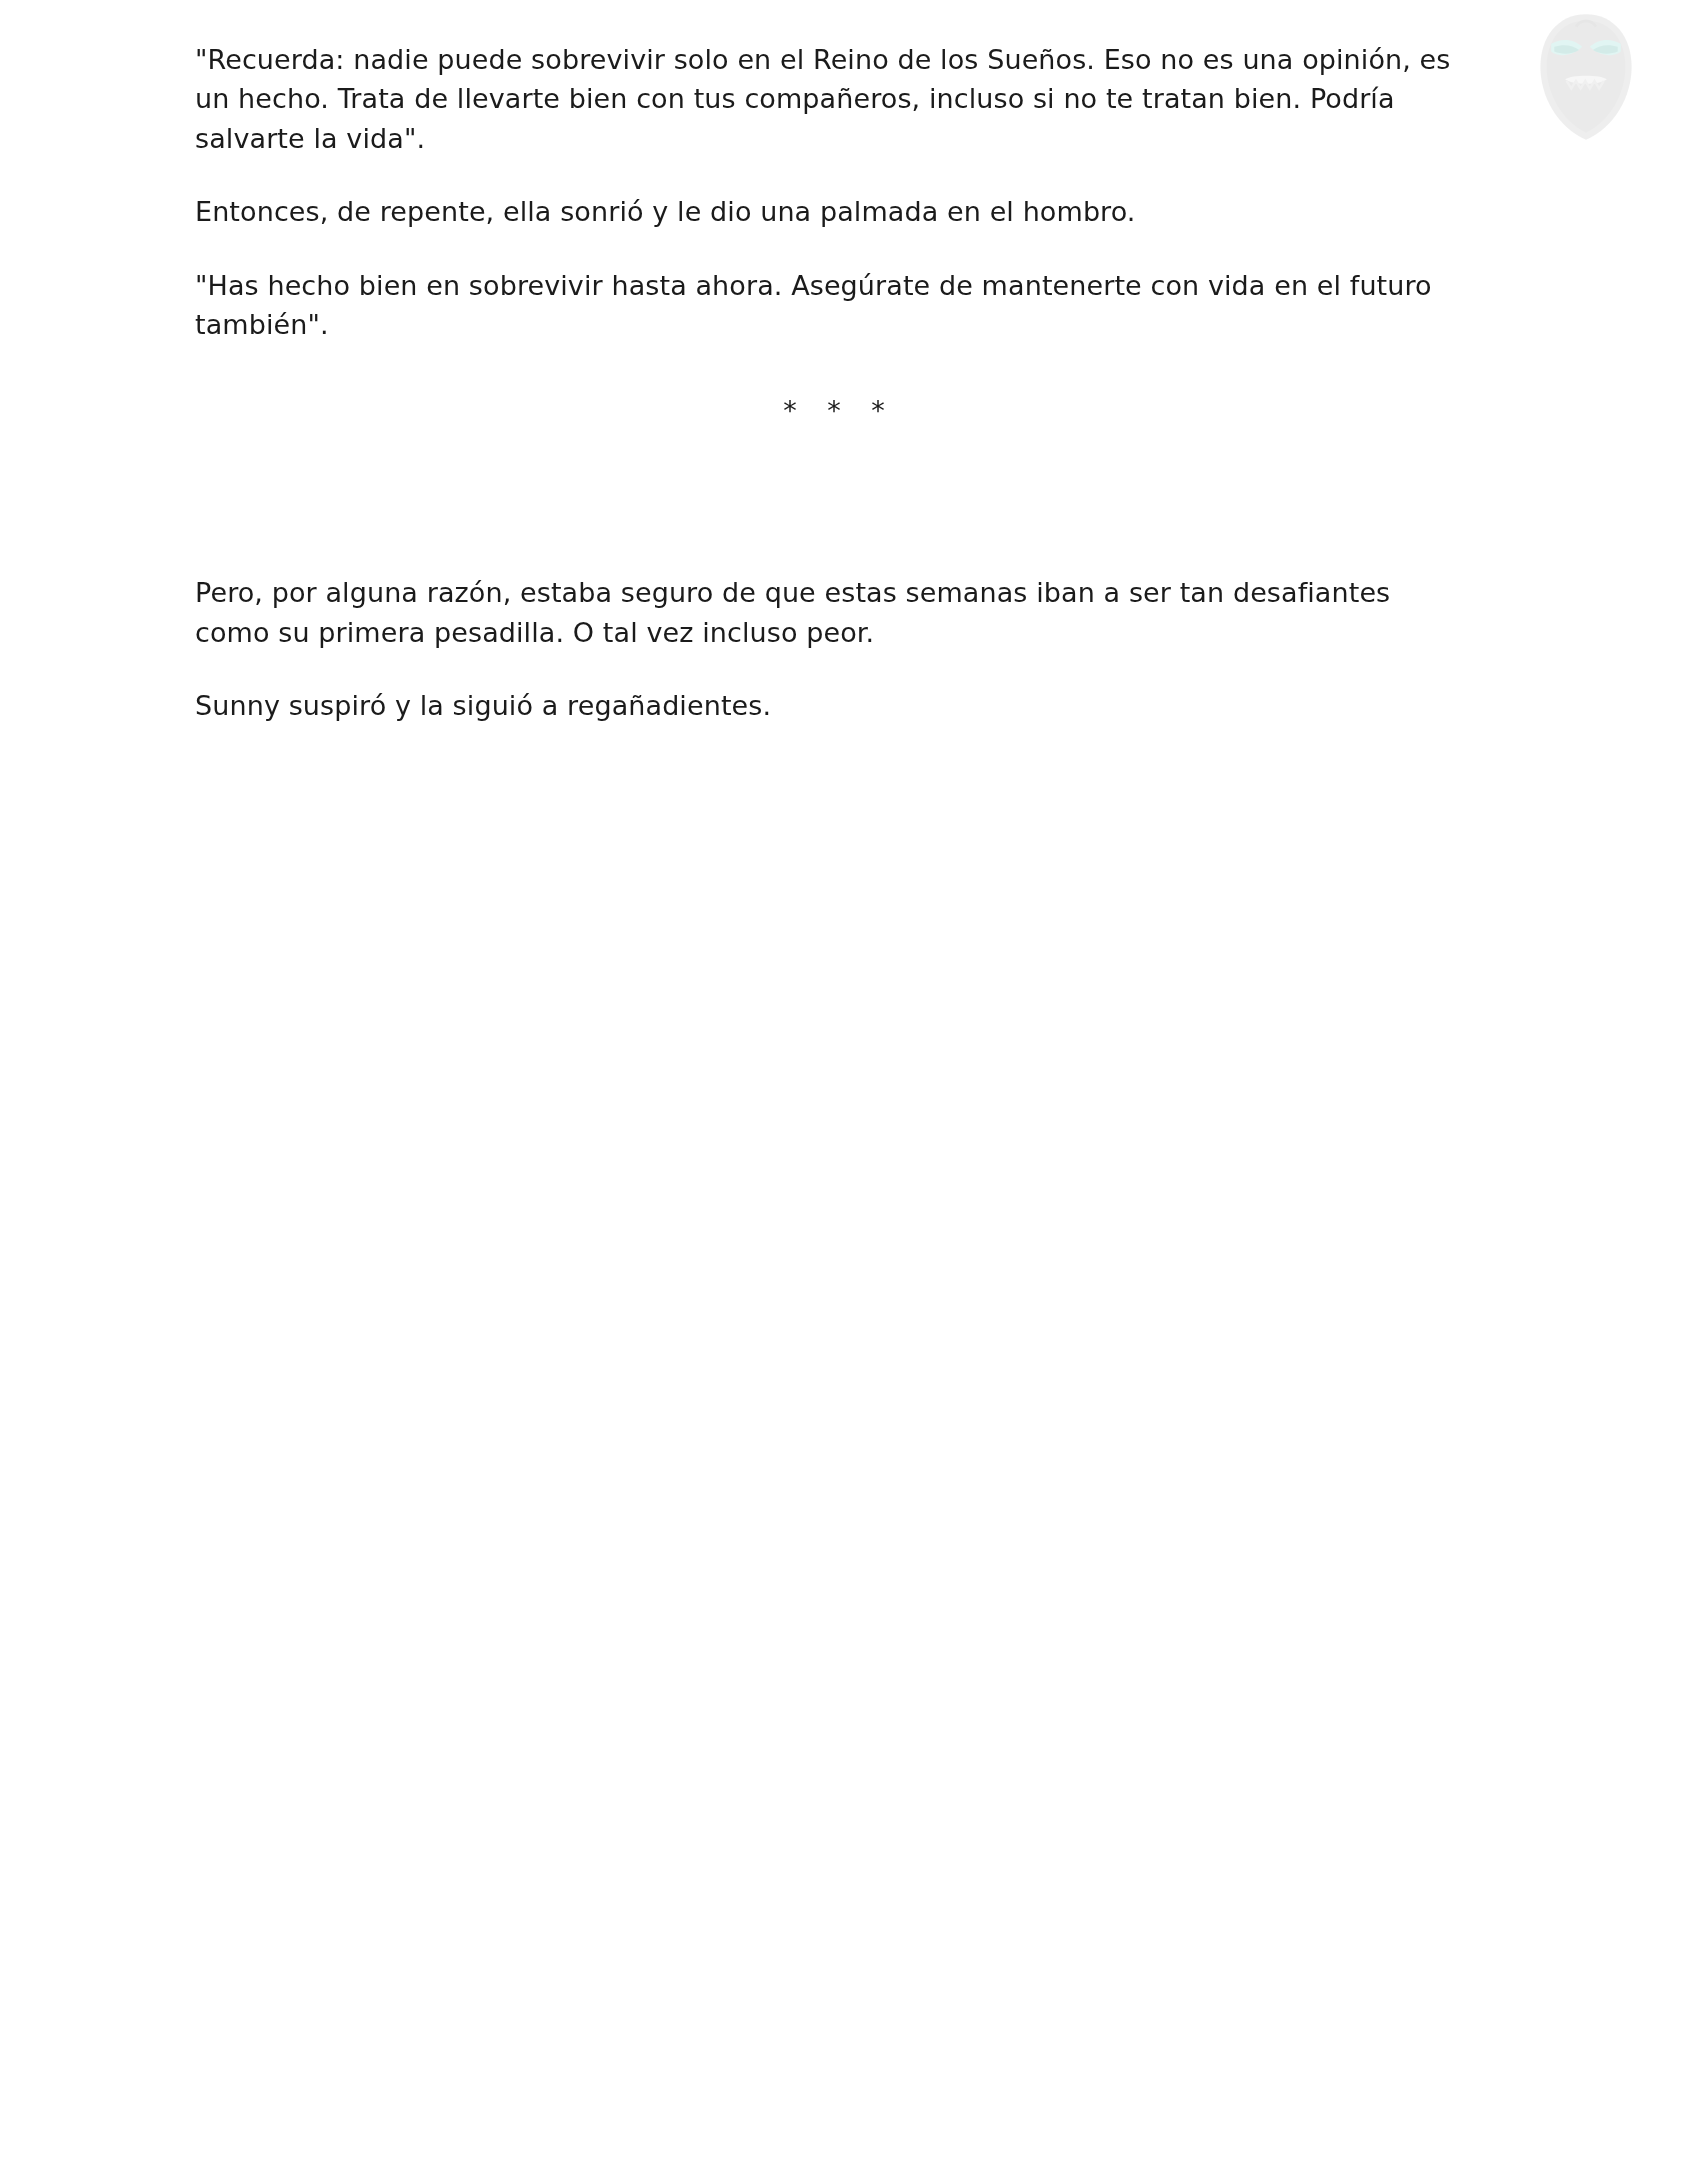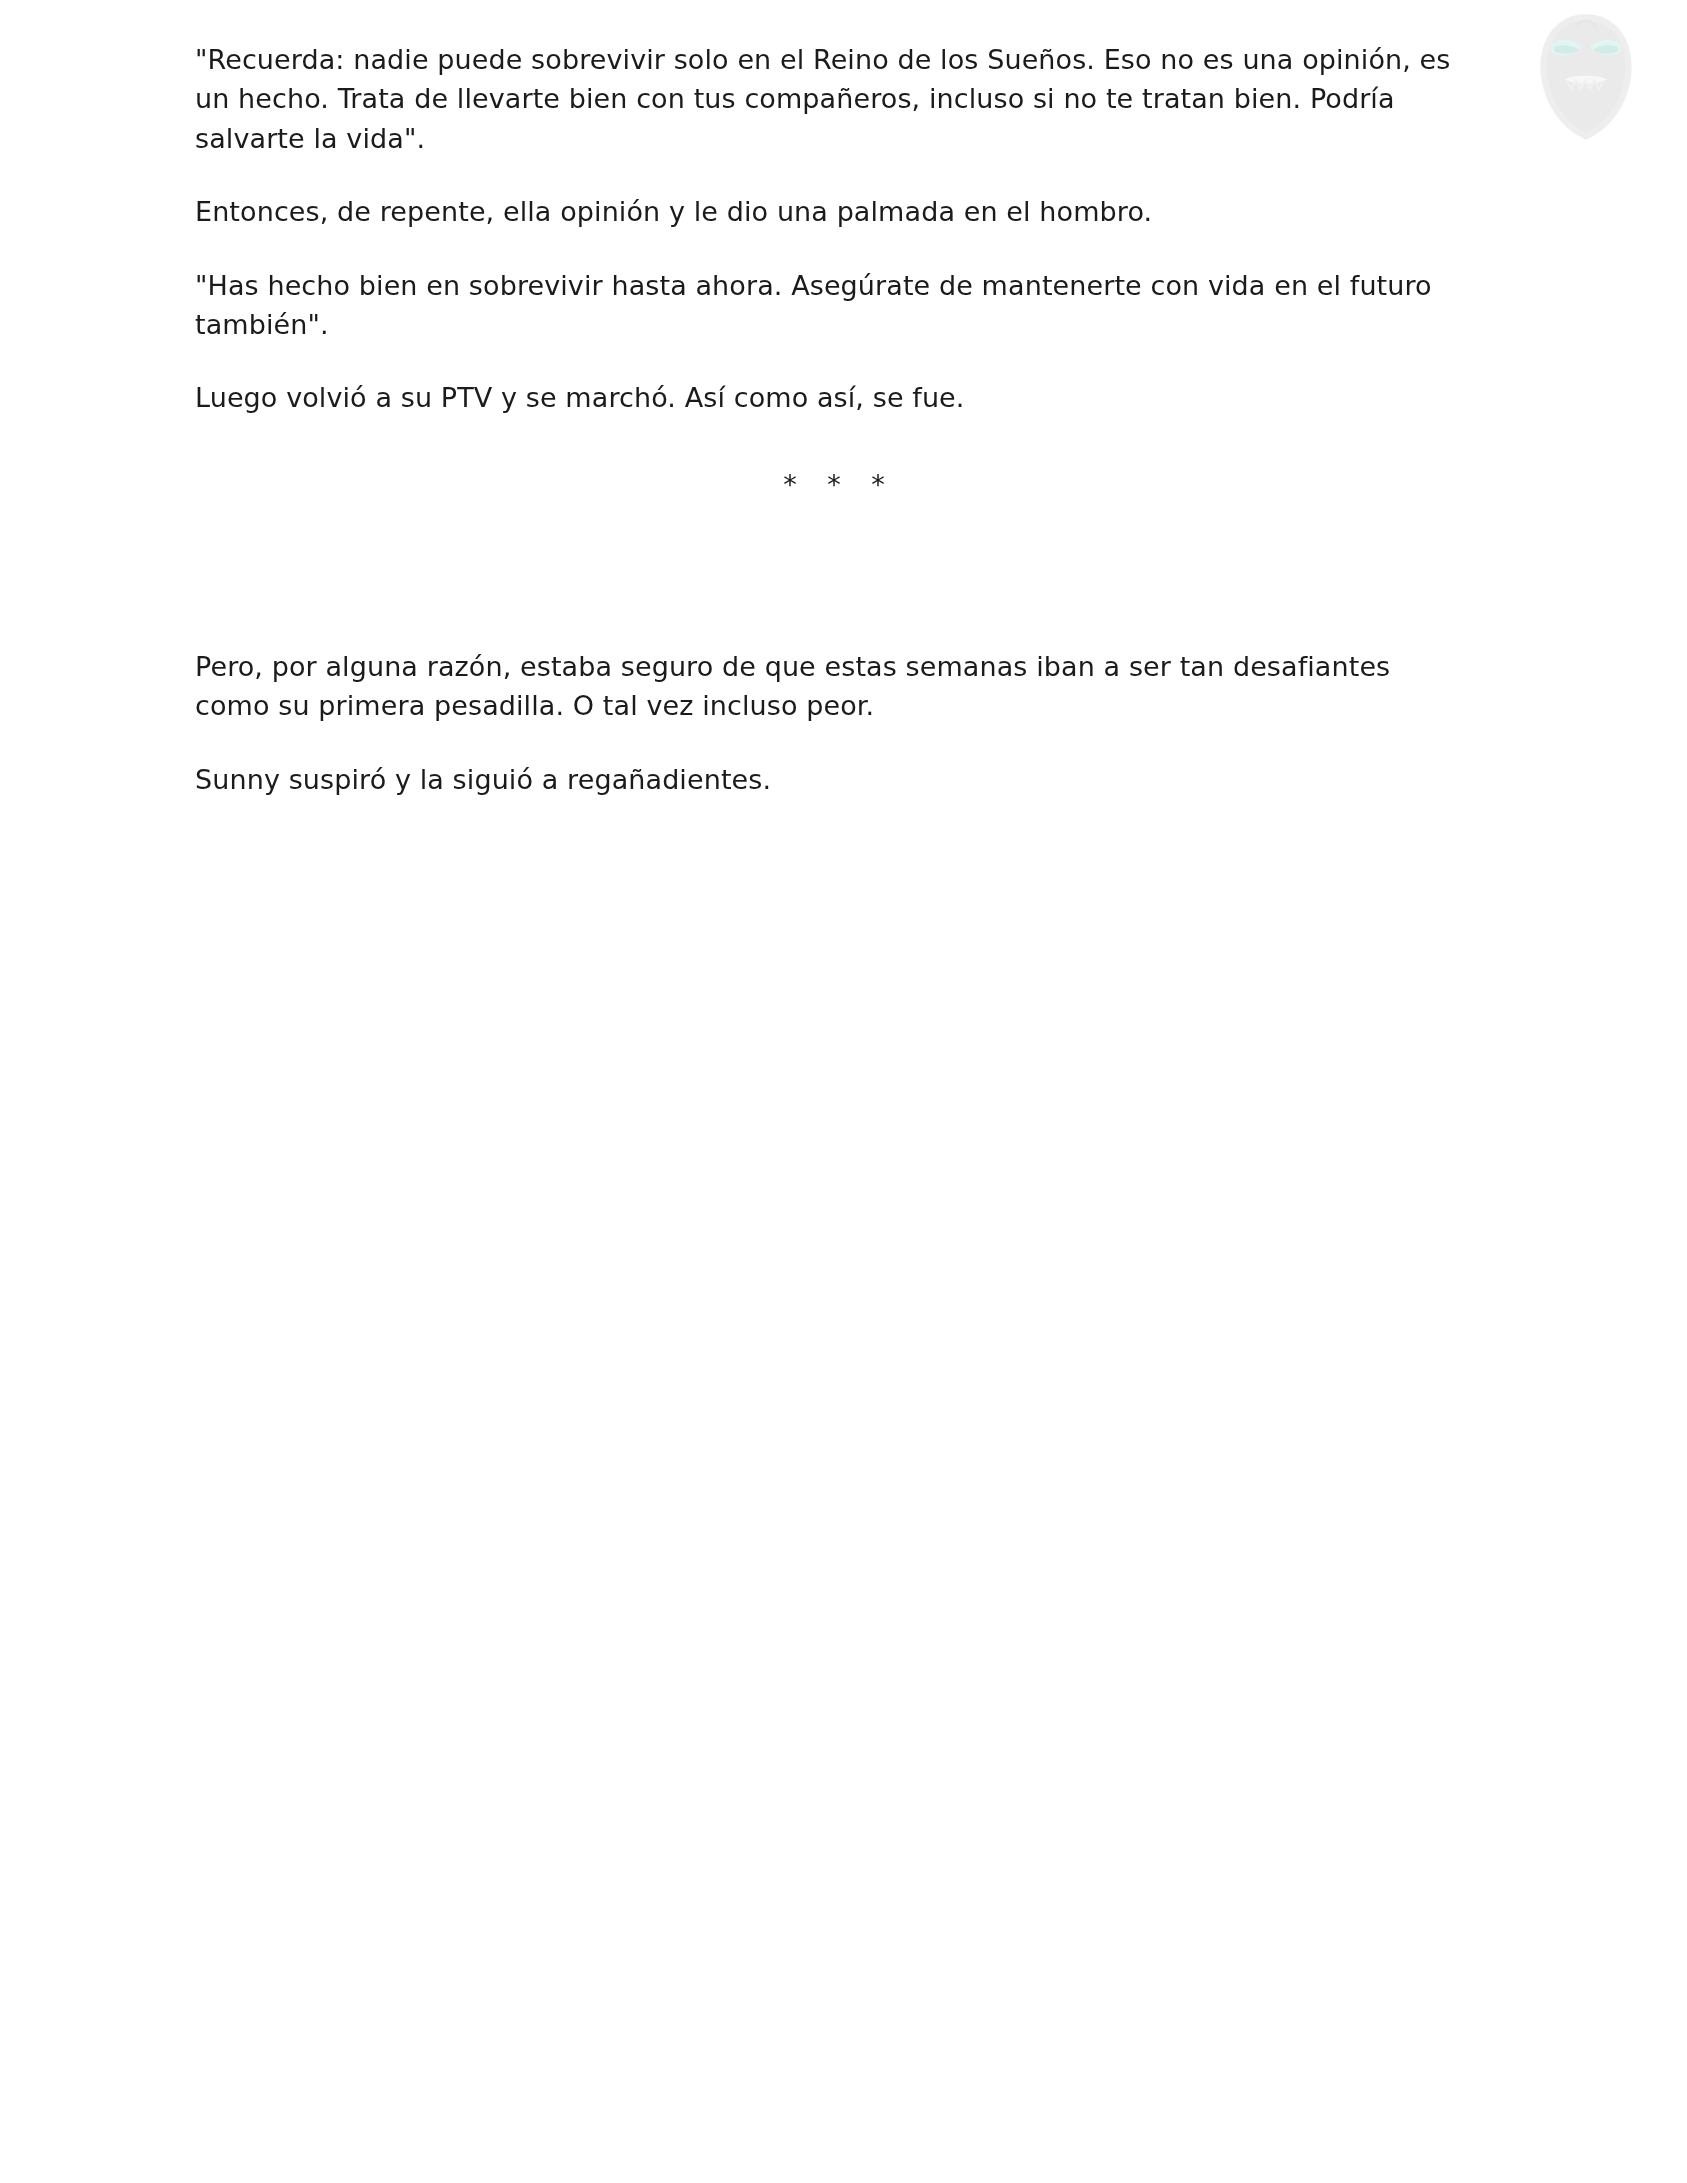--- a/index.html
+++ b/index.html
@@ -82,23 +82,22 @@
         <path d="M48 88 C58 82 92 82 102 88 C92 96 58 96 48 88 Z" fill="#e8e8e8"></path>
         <path d="M50 90 L56 100 L62 90 L68 100 L74 90 L80 100 L86 90 L92 100 L98 90" fill="none" stroke="#d0d0d0" stroke-width="3"></path>
         <path d="M62 20 C68 10 82 10 88 20" fill="none" stroke="#b0b0b0" stroke-width="4"></path>
       </g>
     </svg>
   </div>
 
   <div class="content">
 
     <p class="para">"Recuerda: nadie puede sobrevivir solo en el Reino de los Sueños. Eso no es una opinión, es un hecho. Trata de llevarte bien con tus compañeros, incluso si no te tratan bien. Podría salvarte la vida".</p>
-    <p class="para">Entonces, de repente, ella opinión y le dio una palmada en el hombro.</p>
+    <p class="para">Entonces, de repente, ella sonrió y le dio una palmada en el hombro.</p>
     <p class="para">"Has hecho bien en sobrevivir hasta ahora. Asegúrate de mantenerte con vida en el futuro también".</p>
-    <p class="para">Luego volvió a su PTV y se marchó. Así como así, se fue.</p>
 
     <div class="divider">*  *  *</div>
 
     <div class="gap"></div>
 
     <p class="para">Pero, por alguna razón, estaba seguro de que estas semanas iban a ser tan desafiantes como su primera pesadilla. O tal vez incluso peor.</p>
     <p class="para">Sunny suspiró y la siguió a regañadientes.</p>
 
   </div>
 </div>

